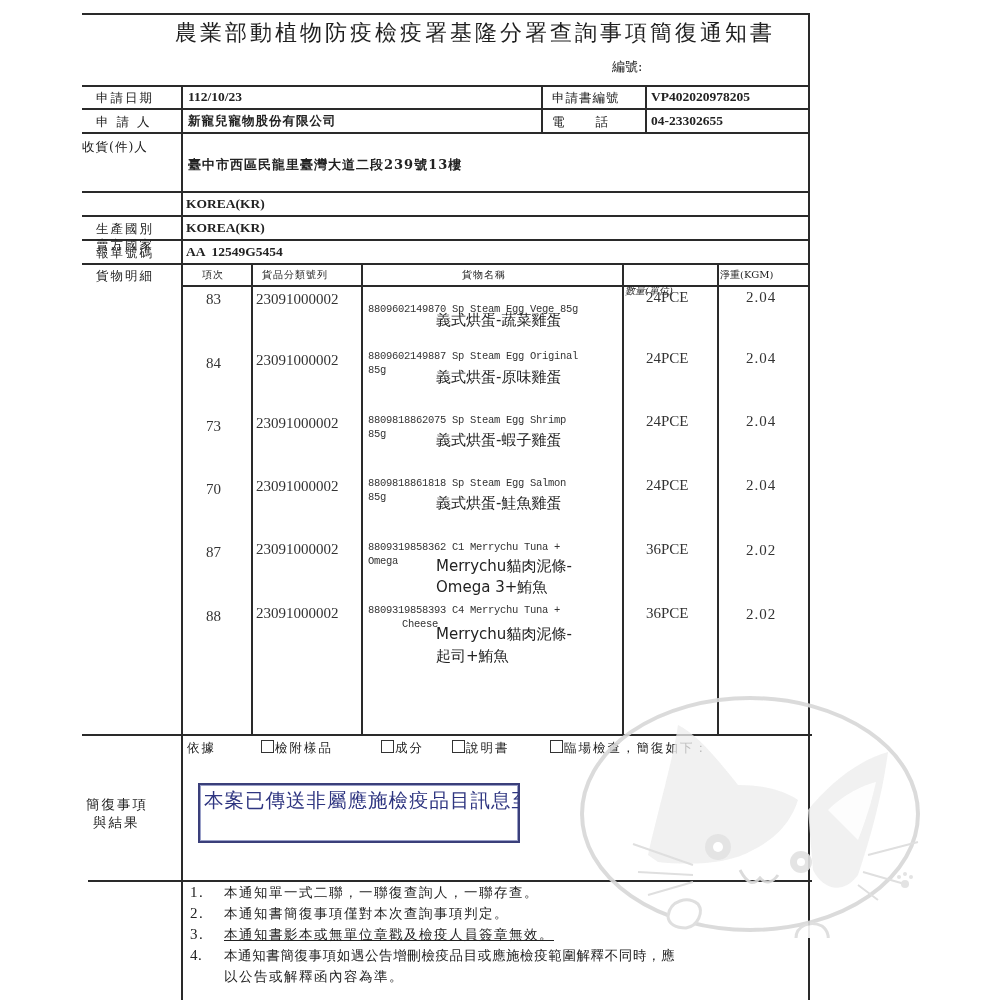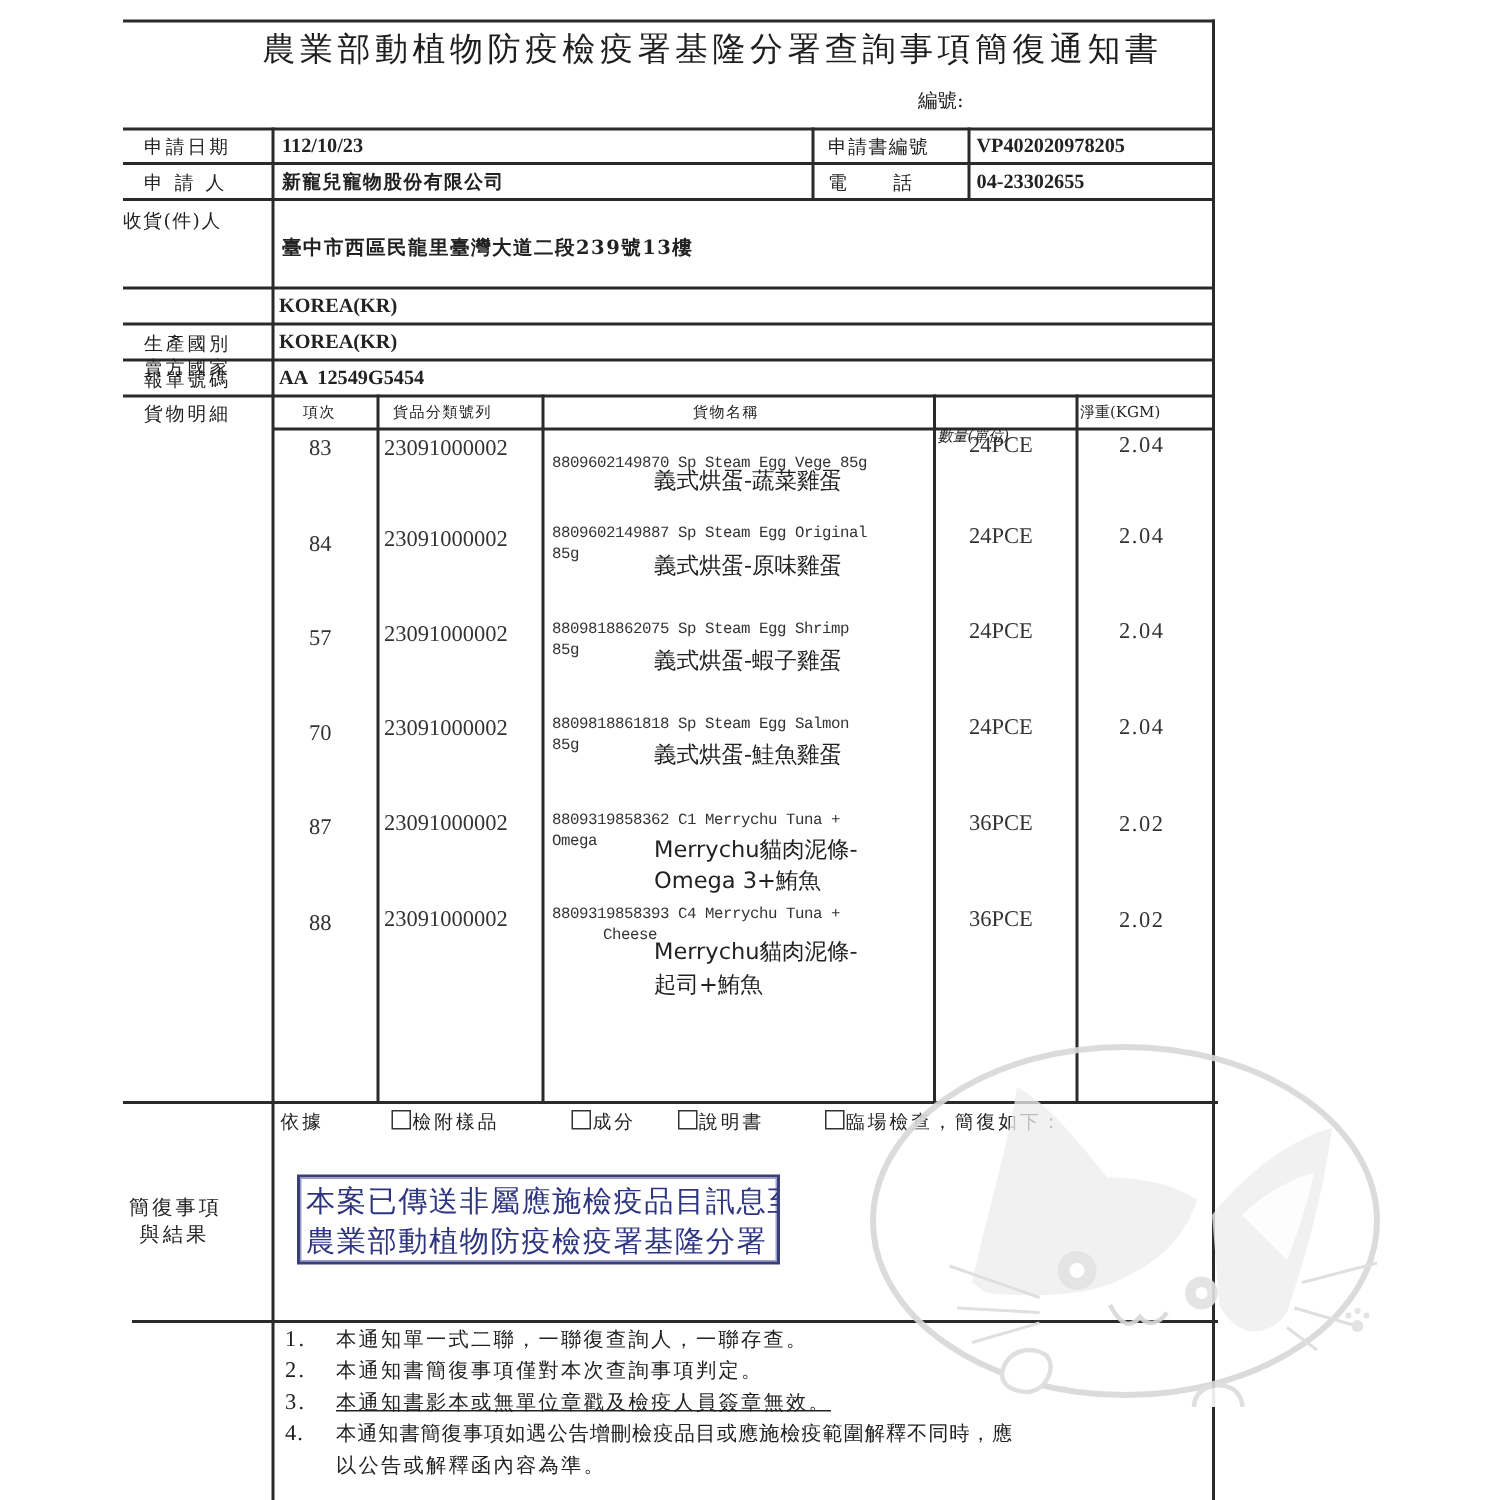--- a/index.html
+++ b/index.html
@@ -87,21 +87,21 @@
 <div class="abs cell-num" style="left:746px; top:289px; letter-spacing:1px;">2.04</div>
 
 <div class="abs cell-num" style="left:206px; top:355px;">84</div>
 <div class="abs cell-num" style="left:256px; top:352px;">23091000002</div>
 <div class="abs en" style="left:368px; top:350px;">8809602149887 Sp Steam Egg Original</div>
 <div class="abs en" style="left:368px; top:364px;">85g</div>
 <div class="abs zh" style="left:436px; top:368px;">義式烘蛋-原味雞蛋</div>
 <div class="abs cell-num" style="left:646px; top:350px;">24PCE</div>
 <div class="abs cell-num" style="left:746px; top:350px; letter-spacing:1px;">2.04</div>
 
-<div class="abs cell-num" style="left:206px; top:418px;">57</div>
+<div class="abs cell-num" style="left:206px; top:418px;">73</div>
 <div class="abs cell-num" style="left:256px; top:415px;">23091000002</div>
 <div class="abs en" style="left:368px; top:414px;">8809818862075 Sp Steam Egg Shrimp</div>
 <div class="abs en" style="left:368px; top:428px;">85g</div>
 <div class="abs zh" style="left:436px; top:431px;">義式烘蛋-蝦子雞蛋</div>
 <div class="abs cell-num" style="left:646px; top:413px;">24PCE</div>
 <div class="abs cell-num" style="left:746px; top:413px; letter-spacing:1px;">2.04</div>
 
 <div class="abs cell-num" style="left:206px; top:481px;">70</div>
 <div class="abs cell-num" style="left:256px; top:478px;">23091000002</div>
 <div class="abs en" style="left:368px; top:477px;">8809818861818 Sp Steam Egg Salmon</div>
@@ -140,21 +140,20 @@
 </div>
 <div class="abs lbl" style="left:452px; top:740px;">
   <span class="chk"></span><span>說明書</span>
 </div>
 <div class="abs lbl" style="left:550px; top:740px;">
   <span class="chk"></span><span>臨場檢查，簡復如下：</span>
 </div>
 
 <div class="abs stamp">
   <div>本案已傳送非屬應施檢疫品目訊息至海關</div>
-  <div>農業部動植物防疫檢疫署基隆分署</div>
 </div>
 
 <div class="abs note" style="left:190px; top:884px;">
   <span class="note-num" style="display:inline-block; width:34px;">1.</span><span>本通知單一式二聯，一聯復查詢人，一聯存查。</span>
 </div>
 <div class="abs note" style="left:190px; top:905px;">
   <span class="note-num" style="display:inline-block; width:34px;">2.</span><span>本通知書簡復事項僅對本次查詢事項判定。</span>
 </div>
 <div class="abs note" style="left:190px; top:926px;text-decoration:underline;">
   <span class="note-num" style="display:inline-block; width:34px;">3.</span><span>本通知書影本或無單位章戳及檢疫人員簽章無效。</span>

